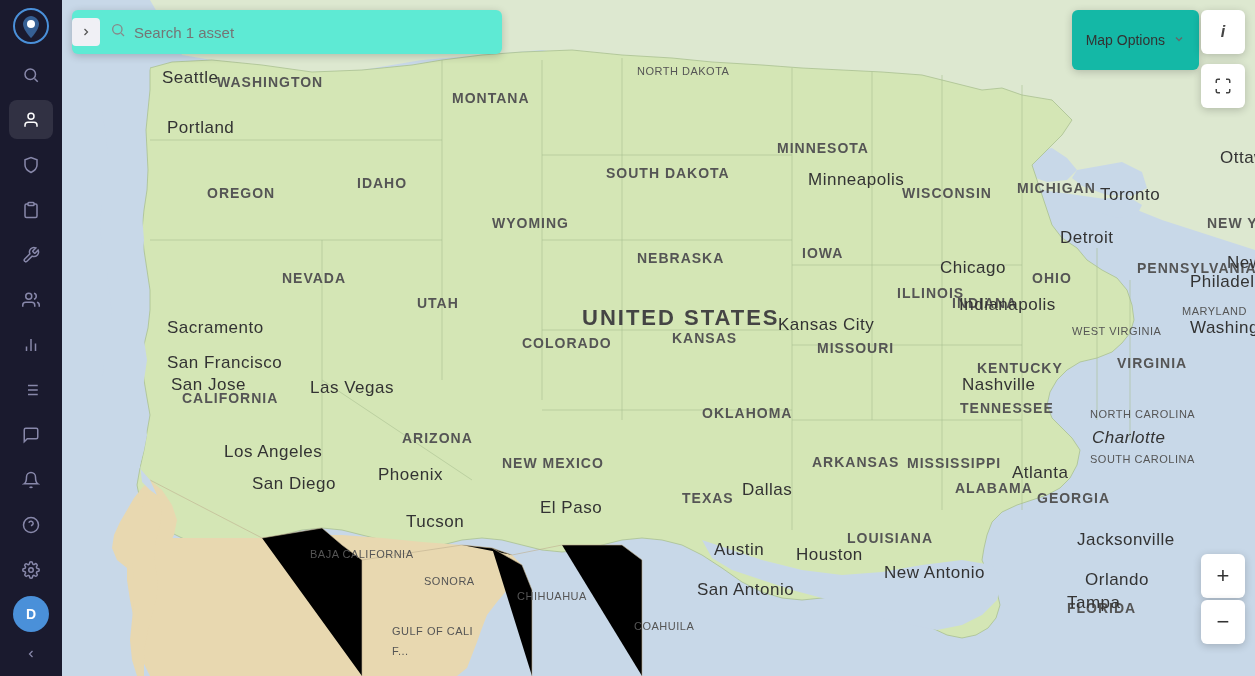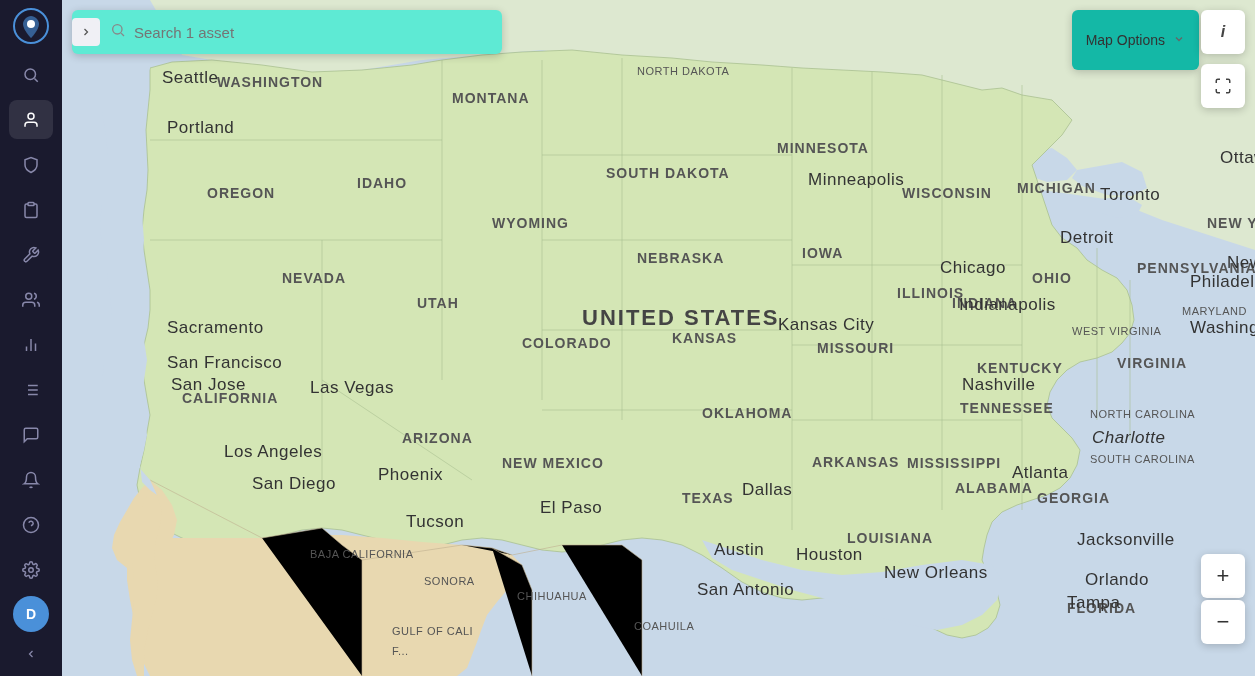--- a/index.html
+++ b/index.html
@@ -526,21 +526,21 @@
       <div class="map-label city" style="top: 512px; left: 344px;">Tucson</div>
       <div class="map-label city" style="top: 465px; left: 316px;">Phoenix</div>
       <div class="map-label city" style="top: 378px; left: 248px;">Las Vegas</div>
       <div class="map-label city" style="top: 442px; left: 162px;">Los Angeles</div>
       <div class="map-label city" style="top: 474px; left: 190px;">San Diego</div>
       <div class="map-label city" style="top: 353px; left: 105px;">San Francisco</div>
       <div class="map-label city" style="top: 375px; left: 109px;">San Jose</div>
       <div class="map-label city" style="top: 318px; left: 105px;">Sacramento</div>
       <div class="map-label city" style="top: 118px; left: 105px;">Portland</div>
       <div class="map-label city" style="top: 68px; left: 100px;">Seattle</div>
-      <div class="map-label city" style="top: 563px; left: 822px;">New Orleans</div>
+      <div class="map-label city" style="top: 563px; left: 822px;">New Antonio</div>
       <div class="map-label city" style="top: 530px; left: 1015px;">Jacksonville</div>
       <div class="map-label city" style="top: 570px; left: 1023px;">Orlando</div>
       <div class="map-label city" style="top: 593px; left: 1005px;">Tampa</div>
       <div class="map-label city" style="top: 295px; left: 897px;">Indianapolis</div>
       <div class="map-label city" style="top: 253px; left: 1165px;">New York</div>
       <div class="map-label city" style="top: 272px; left: 1128px;">Philadelphia</div>
       <div class="map-label city" style="top: 318px; left: 1128px;">Washington</div>
       <div class="map-label city" style="top: 148px; left: 1158px;">Ottawa</div>
       <div class="map-label city" style="top: 540px; left: 652px;">Austin</div>
       <div class="map-label " style="top: 625px; left: 330px;">Gulf of Cali</div>

